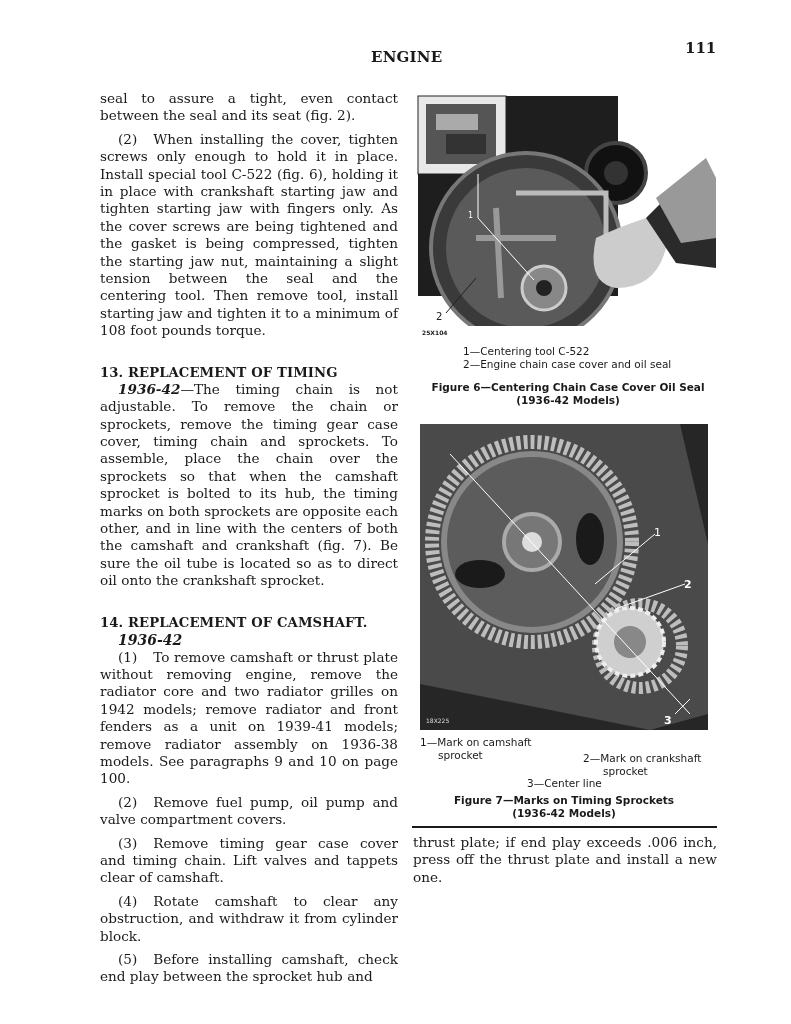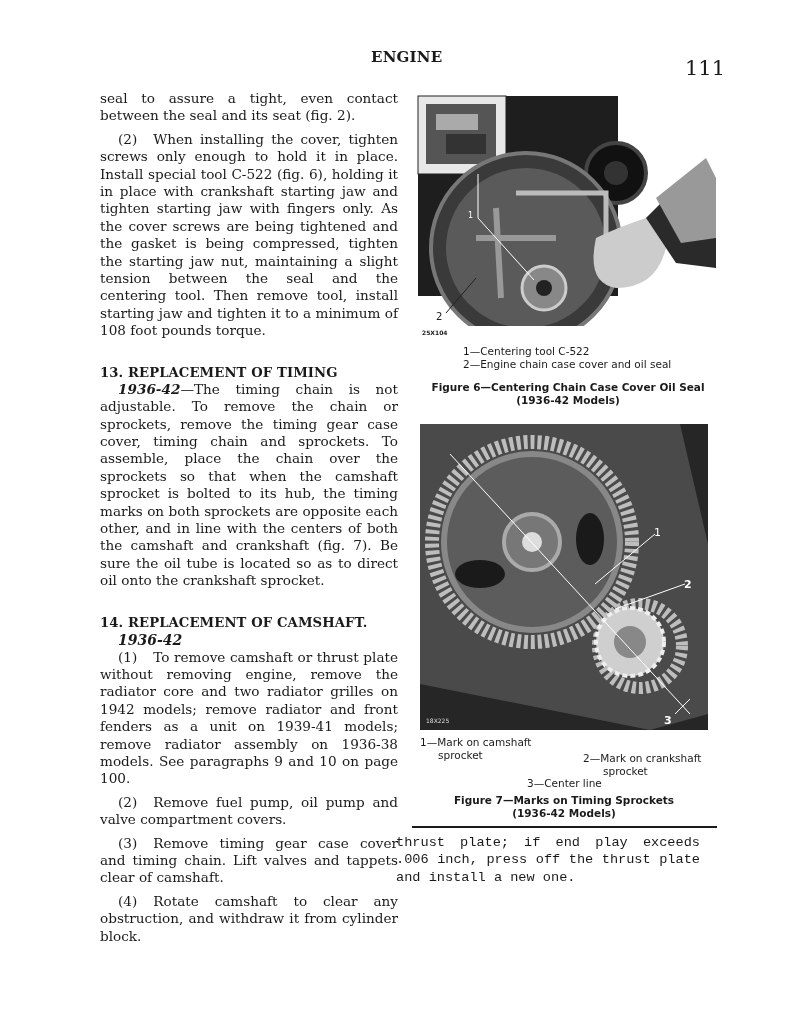--- a/index.html
+++ b/index.html
@@ -5,21 +5,21 @@
   html, body { margin:0; padding:0; }
   body {
     width:791px; height:1024px; background:#ffffff; position:relative; overflow:hidden;
     color:#1a1a1a; font-family:"DejaVu Serif", serif;
   }
   .header-title {
     position:absolute; left:371px; top:48px; font-size:15px; font-weight:bold;
     font-family:"DejaVu Serif", serif; letter-spacing:0.2px;
   }
   .page-number {
-    position:absolute; left:685px; top:56px; font-size:21px; font-weight:normal;
+    position:absolute; left:685px; top:39px; font-size:15px; font-weight:bold;
   }
   .col-left {
     position:absolute; left:100px; top:90px; width:298px;
     font-size:13.6px; line-height:17.4px; text-align:justify;
   }
   .col-left p, .col-right-text p { margin:0; }
   .indent { text-indent:18px; }
   .para-num { padding-right:16px; }
   .heading {
     font-family:"DejaVu Serif", serif; font-weight:bold; font-size:13.2px;
@@ -42,22 +42,22 @@
     position:absolute; font-family:"DejaVu Sans", sans-serif; font-size:10.5px; line-height:13px; color:#1a1a1a;
   }
   .caption-title {
     position:absolute; font-family:"DejaVu Sans", sans-serif; font-size:10.5px; font-weight:bold;
     line-height:13px; text-align:center; color:#1a1a1a;
   }
   .rule {
     position:absolute; left:412px; width:305px; height:2px; background:#1a1a1a;
   }
   .col-right-text {
-    position:absolute; left:396px; top:834px; width:304px;
-    font-size:13.6px; line-height:17.4px; text-align:justify;font-family:Liberation Mono, monospace;
+    position:absolute; left:413px; top:834px; width:304px;
+    font-size:13.6px; line-height:17.4px; text-align:justify;
   }
 </style>
 </head>
 <body>
 
 <div>
   <div class="header-title">ENGINE</div>
   <div class="page-number">111</div>
 </div>
 
@@ -77,20 +77,21 @@
   <div class="indent year-italic" style="font-size:14px;line-height:18px;">1936-42</div>
 
   <p class="indent"><span class="para-num">(1)</span><span>To remove camshaft or thrust plate without removing engine, remove the radiator core and two radiator grilles on 1942 models; remove radiator and front fenders as a unit on 1939-41 models; remove radiator assembly on 1936-38 models. See paragraphs 9 and 10 on page 100.</span></p>
   <div class="gap-s"></div>
   <p class="indent"><span class="para-num">(2)</span><span>Remove fuel pump, oil pump and valve compartment covers.</span></p>
   <div class="gap-s"></div>
   <p class="indent"><span class="para-num">(3)</span><span>Remove timing gear case cover and timing chain. Lift valves and tappets clear of camshaft.</span></p>
   <div class="gap-s"></div>
   <p class="indent"><span class="para-num">(4)</span><span>Rotate camshaft to clear any obstruction, and withdraw it from cylinder block.</span></p>
   <div class="gap-s"></div>
+  <p class="indent"><span class="para-num">(5)</span><span>Before installing camshaft, check end play between the sprocket hub and</span></p>
 </div>
 
 <div class="fig fig6">
   <svg width="300" height="238" viewBox="0 0 300 238">
     <rect x="2" y="8" width="200" height="200" fill="#1e1e1e"></rect>
     <rect x="2" y="8" width="88" height="78" fill="#e8e8e8" stroke="#222" stroke-width="1"></rect>
     <rect x="10" y="16" width="70" height="60" fill="#555"></rect>
     <rect x="20" y="26" width="42" height="16" fill="#aaa"></rect>
     <rect x="30" y="46" width="40" height="20" fill="#333"></rect>
     <circle cx="200" cy="85" r="30" fill="#111" stroke="#444" stroke-width="4"></circle>

